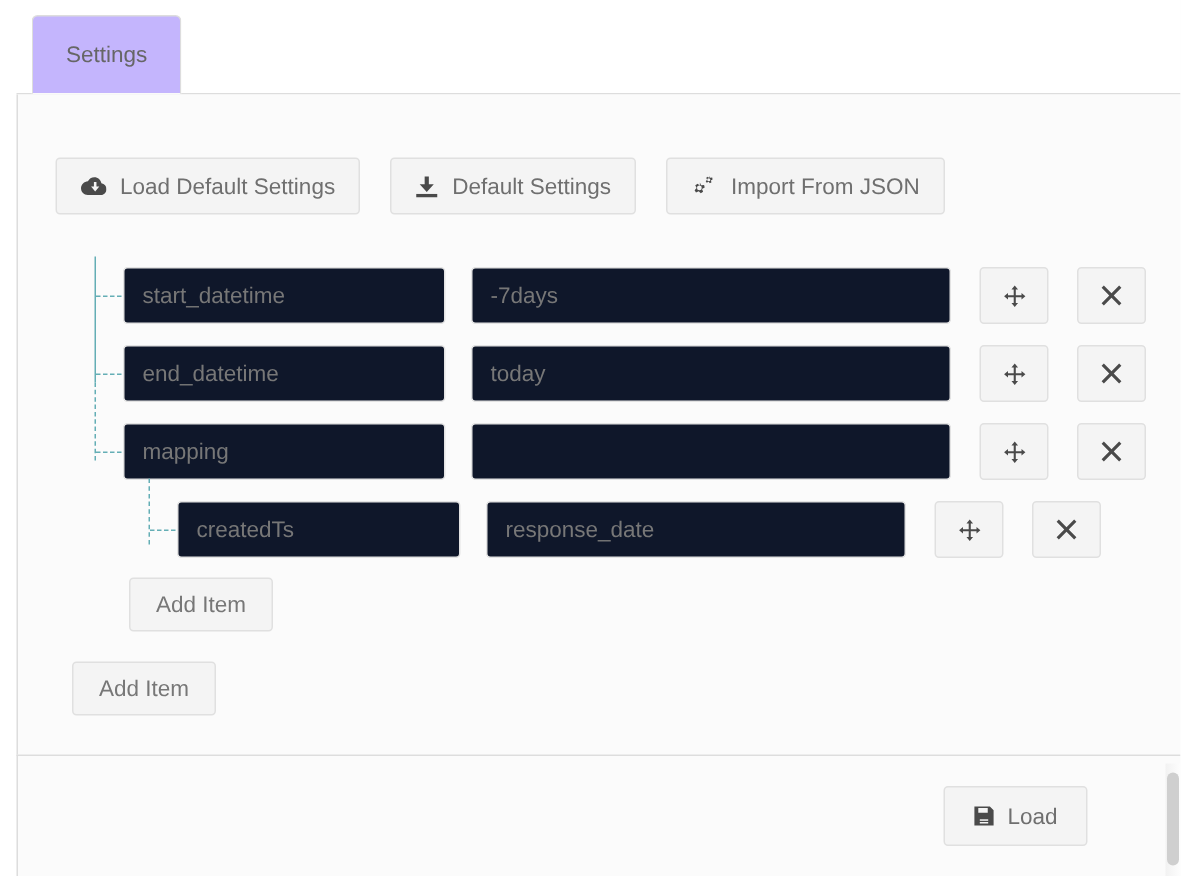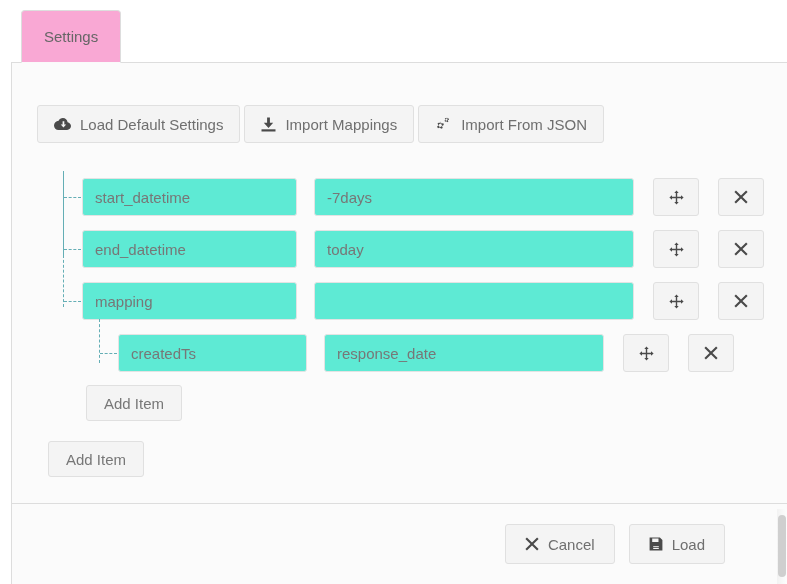--- a/index.html
+++ b/index.html
@@ -41,21 +41,21 @@
     height: 53px;
     line-height: 52px;
     padding: 0 22px;
     box-sizing: border-box;
     font-size: 15px;
     cursor: pointer;
     white-space: nowrap;
   }
   .tab-active {
     left: 10px;
-    background: #f9a8d4;
+    background: #c4b5fd;
     border: 1px solid #dddddd;
     border-bottom: 1px solid #fafafa;
     border-radius: 4px 4px 0 0;
     color: #666666;
     z-index: 3;
   }
   .tab-inactive {
     left: 122px;
     background: transparent;
     border: 1px solid transparent;
@@ -75,21 +75,21 @@
     box-sizing: border-box;
     overflow: hidden;
   }
 
   
   .toolbar {
     position: absolute;
     left: 25px;
     top: 42px;
     display: flex;
-    gap: 4px;
+    gap: 20px;
   }
   .btn {
     display: inline-flex;
     align-items: center;
     justify-content: center;
     gap: 9px;
     background: #f4f4f4;
     border: 1px solid #e0e0e0;
     border-radius: 3px;
     color: #6f6f6f;
@@ -121,21 +121,21 @@
   .row {
     position: relative;
     display: flex;
     align-items: center;
     height: 52px;
   }
   .row .key-field,
   .row .val-field {
     box-sizing: border-box;
     height: 38px;
-    background: #5eead4;
+    background: #0f172a;
     border: 1px solid #e3e3e3;
     border-radius: 3px;
     font-family: "Liberation Sans", sans-serif;
     font-size: 15px;
     color: #777777;
     padding: 0 12px;
     outline: none;
   }
   .row .key-field { width: 215px; }
   .row .val-field { width: 320px; margin-left: 17px; }
@@ -267,21 +267,21 @@
         <span>Load Default Settings</span>
       </button>
 
       <button class="btn">
         <span class="ico">
           <svg width="15" height="15" viewBox="0 0 15 15">
             <path fill="currentColor" d="M6.1 0.6h2.8v5.2h3.3L7.5 11 2.8 5.8h3.3z"></path>
             <rect fill="currentColor" x="0.5" y="12.3" width="14" height="2.2"></rect>
           </svg>
         </span>
-        <span>Import Mappings</span>
+        <span>Default Settings</span>
       </button>
 
       <button class="btn">
         <span class="ico">
           <svg width="17" height="15" viewBox="0 0 17 15">
             <g fill="currentColor">
               <path d="M11.9 0.3l0.55 1.25 1.35-0.15 0.25 1.2-1.2 0.65 0.5 1.25-1.05 0.65-0.95-0.95-1.2 0.6-0.65-1.05 0.9-1-0.6-1.2 1.1-0.65 0.95 0.85z"></path>
               <circle cx="11.5" cy="2.8" r="1.05" fill="#f4f4f4"></circle>
               <path d="M5.6 4.6l0.8 1.85 2-0.2 0.4 1.8-1.8 1 0.75 1.85-1.55 0.95-1.4-1.4-1.8 0.9-0.95-1.55 1.35-1.5-0.9-1.8 1.65-0.95 1.4 1.25z"></path>
               <circle cx="5.25" cy="8.3" r="1.6" fill="#f4f4f4"></circle>
@@ -395,28 +395,20 @@
       </div>
 
     </div>
   </div>
 
   <div class="footer">
     <div class="footer-actions">
       <button class="btn">
         <span class="ico">
           <svg width="14" height="14" viewBox="0 0 14 14">
-            <path fill="currentColor" d="M1.9 0.4L7 5.5 12.1 0.4 13.6 1.9 8.5 7l5.1 5.1-1.5 1.5L7 8.5 1.9 13.6 0.4 12.1 5.5 7 0.4 1.9z"></path>
-          </svg>
-        </span>
-        <span>Cancel</span>
-      </button>
-      <button class="btn">
-        <span class="ico">
-          <svg width="14" height="14" viewBox="0 0 14 14">
             <path fill="currentColor" d="M0.6 0.6h10.3L13.4 3.1v10.3H0.6zM3.2 1.6v3.3h6.3V1.6zM3.2 8.2h7.6v5.2H3.2z"></path>
             <rect fill="#f4f4f4" x="4.2" y="9.2" width="5.6" height="1"></rect>
             <rect fill="#f4f4f4" x="4.2" y="11" width="5.6" height="1"></rect>
           </svg>
         </span>
         <span>Load</span>
       </button>
     </div>
   </div>
 

